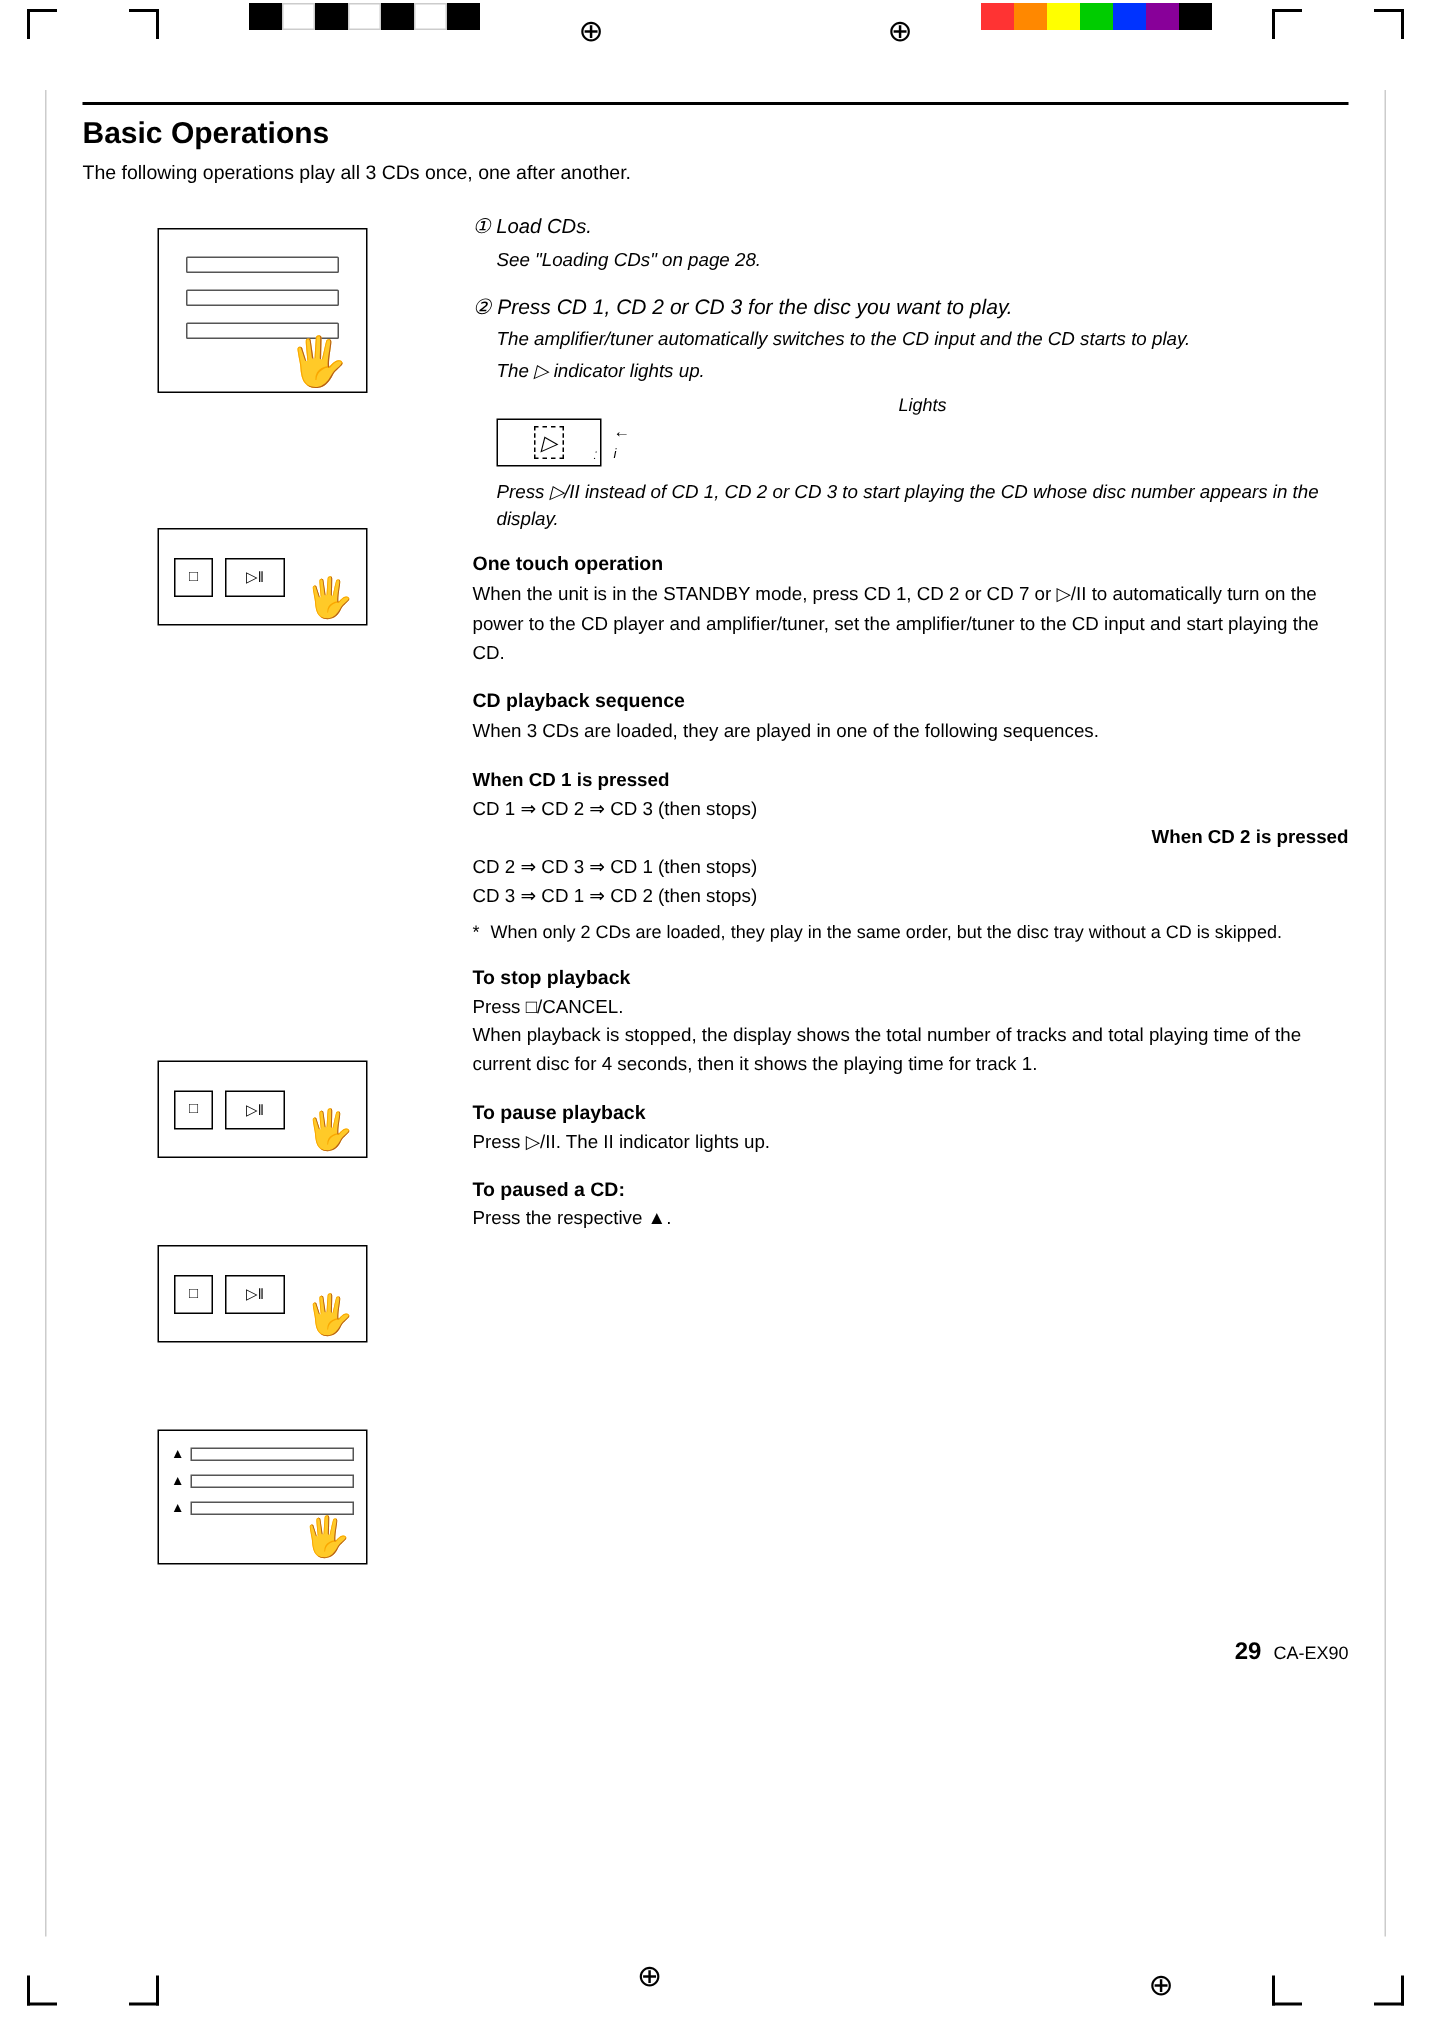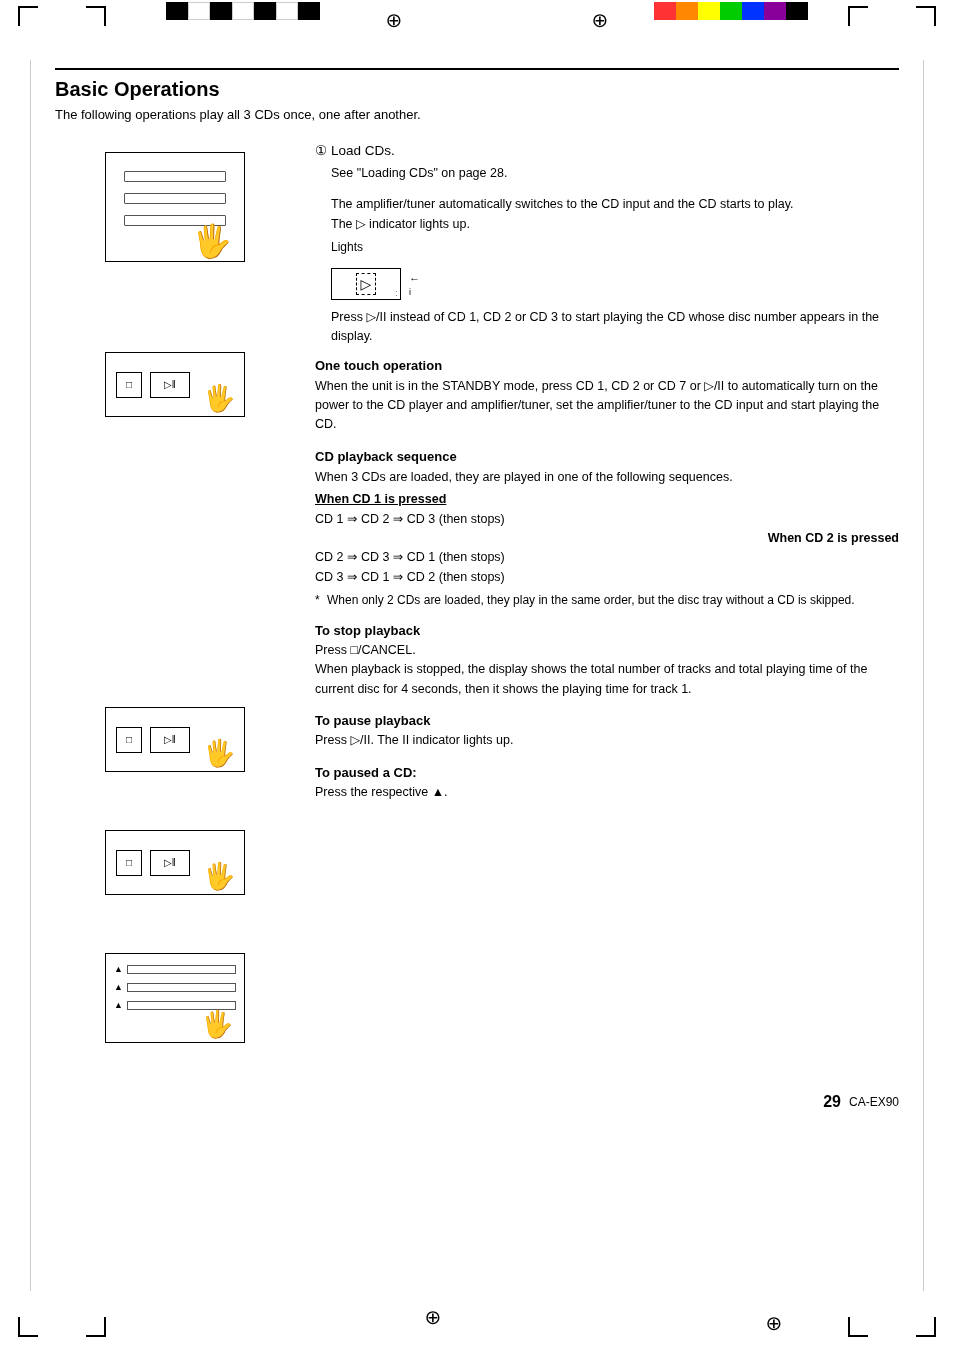--- a/index.html
+++ b/index.html
@@ -117,20 +117,21 @@
     }
 
     .right-column {
       flex: 1;
       padding-left: 20px;
     }
 
     
     .step-item {
       margin-bottom: 12px;
+      font-style: italic;
     }
     .step-header {
       font-size: 13.5px;
       font-weight: normal;
       margin-bottom: 3px;
       line-height: 1.4;
     }
     .step-body {
       margin-left: 16px;
       font-size: 12.5px;
@@ -239,22 +240,22 @@
       align-items: center;
       gap: 4px;
     }
 
     
     .lights-diagram {
       margin: 6px 0 6px 16px;
     }
     .lights-label {
       font-size: 12px;
-      text-align: left;
-      margin-bottom: 14px;
+      text-align: center;
+      margin-bottom: 2px;
     }
     .lights-row {
       display: flex;
       align-items: center;
       gap: 8px;
     }
     .lights-box {
       width: 70px;
       height: 32px;
       border: 1.5px solid #000;
@@ -411,20 +412,24 @@
 
       <div class="step-item">
         <div class="step-header">
           <span>①</span>
           <span>Load CDs.</span>
         </div>
         <div class="step-body">See "Loading CDs" on page 28.</div>
       </div>
 
       <div class="step-item">
+        <div class="step-header" style="font-size:14px;">
+          <span>②</span>
+          <span>Press CD 1, CD 2 or CD 3 for the disc you want to play.</span>
+        </div>
         <div class="step-body">
           <div>The amplifier/tuner automatically switches to the CD input and the CD starts to play.</div>
           <div style="margin-top:2px;">The ▷ indicator lights up.</div>
         </div>
 
         <div class="lights-diagram">
           <div class="lights-label">Lights</div>
           <div class="lights-row">
             <div class="lights-box">
               <div class="lights-play-icon">▷</div>
@@ -442,21 +447,21 @@
 
       <div class="sub-section">
         <div class="sub-section-title">One touch operation</div>
         <div class="sub-section-body">When the unit is in the STANDBY mode, press CD 1, CD 2 or CD 7 or ▷/II to automatically turn on the power to the CD player and amplifier/tuner, set the amplifier/tuner to the CD input and start playing the CD.</div>
       </div>
 
       <div class="sub-section">
         <div class="sub-section-title">CD playback sequence</div>
         <div class="sub-section-body">
           <div>When 3 CDs are loaded, they are played in one of the following sequences.</div>
-          <div style="margin-top:3px;text-decoration:underline;">
+          <div style="margin-top:13px;">
             <span class="bold" style="font-weight:bold;">When CD 1 is pressed</span>
           </div>
           <div>CD 1 ⇒ CD 2 ⇒ CD 3 (then stops)</div>
           <div style="margin-top:0;text-align:right;">
             <span class="bold" style="font-weight:bold;">When CD 2 is pressed</span>
           </div>
           <div>CD 2 ⇒ CD 3 ⇒ CD 1 (then stops)</div>
           <div>CD 3 ⇒ CD 1 ⇒ CD 2 (then stops)</div>
           <div class="note-item">When only 2 CDs are loaded, they play in the same order, but the disc tray without a CD is skipped.</div>
         </div>

